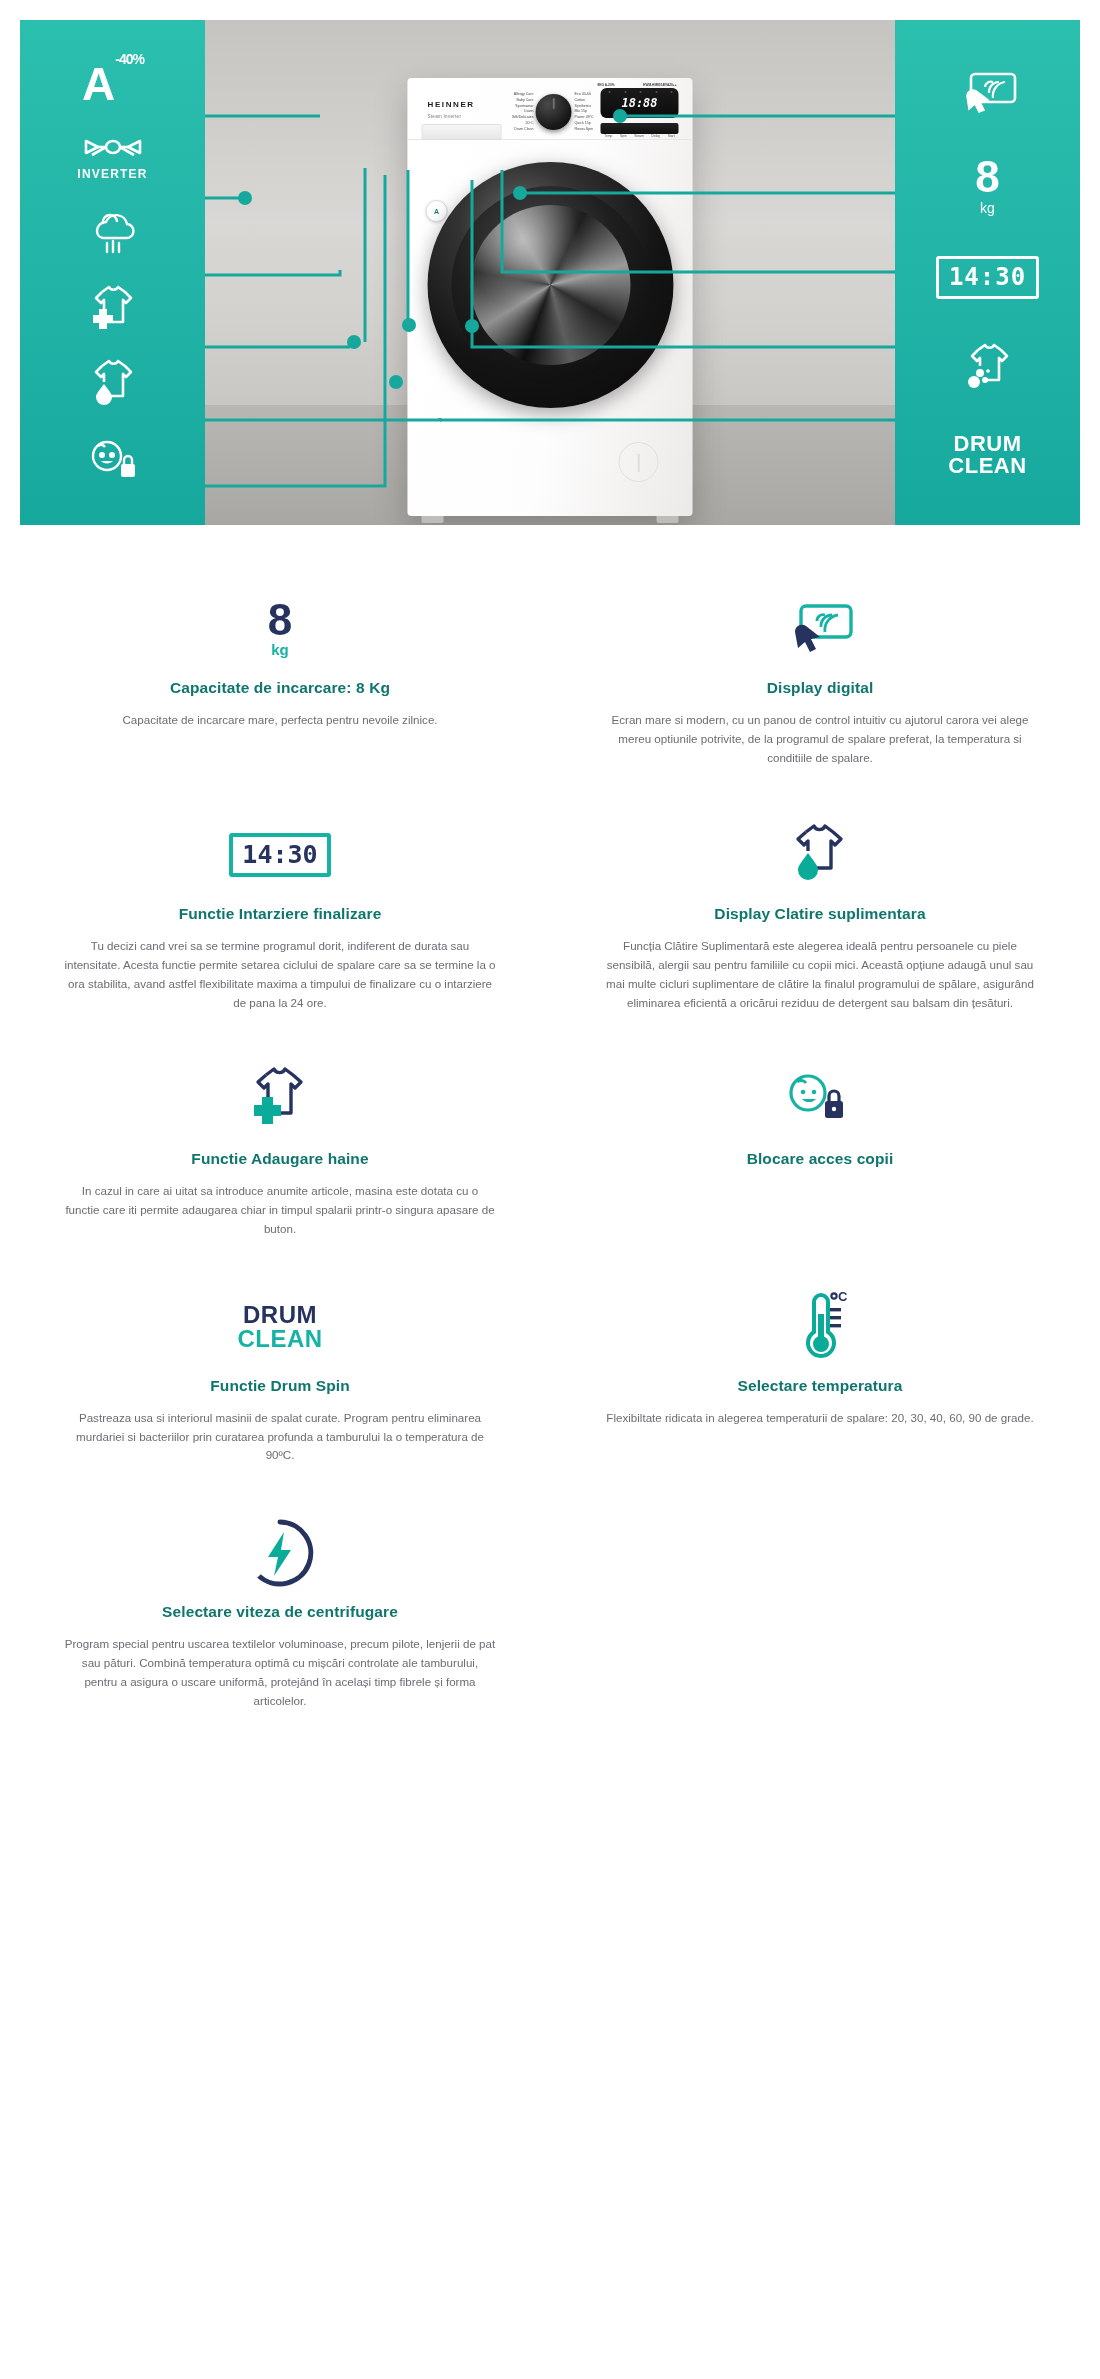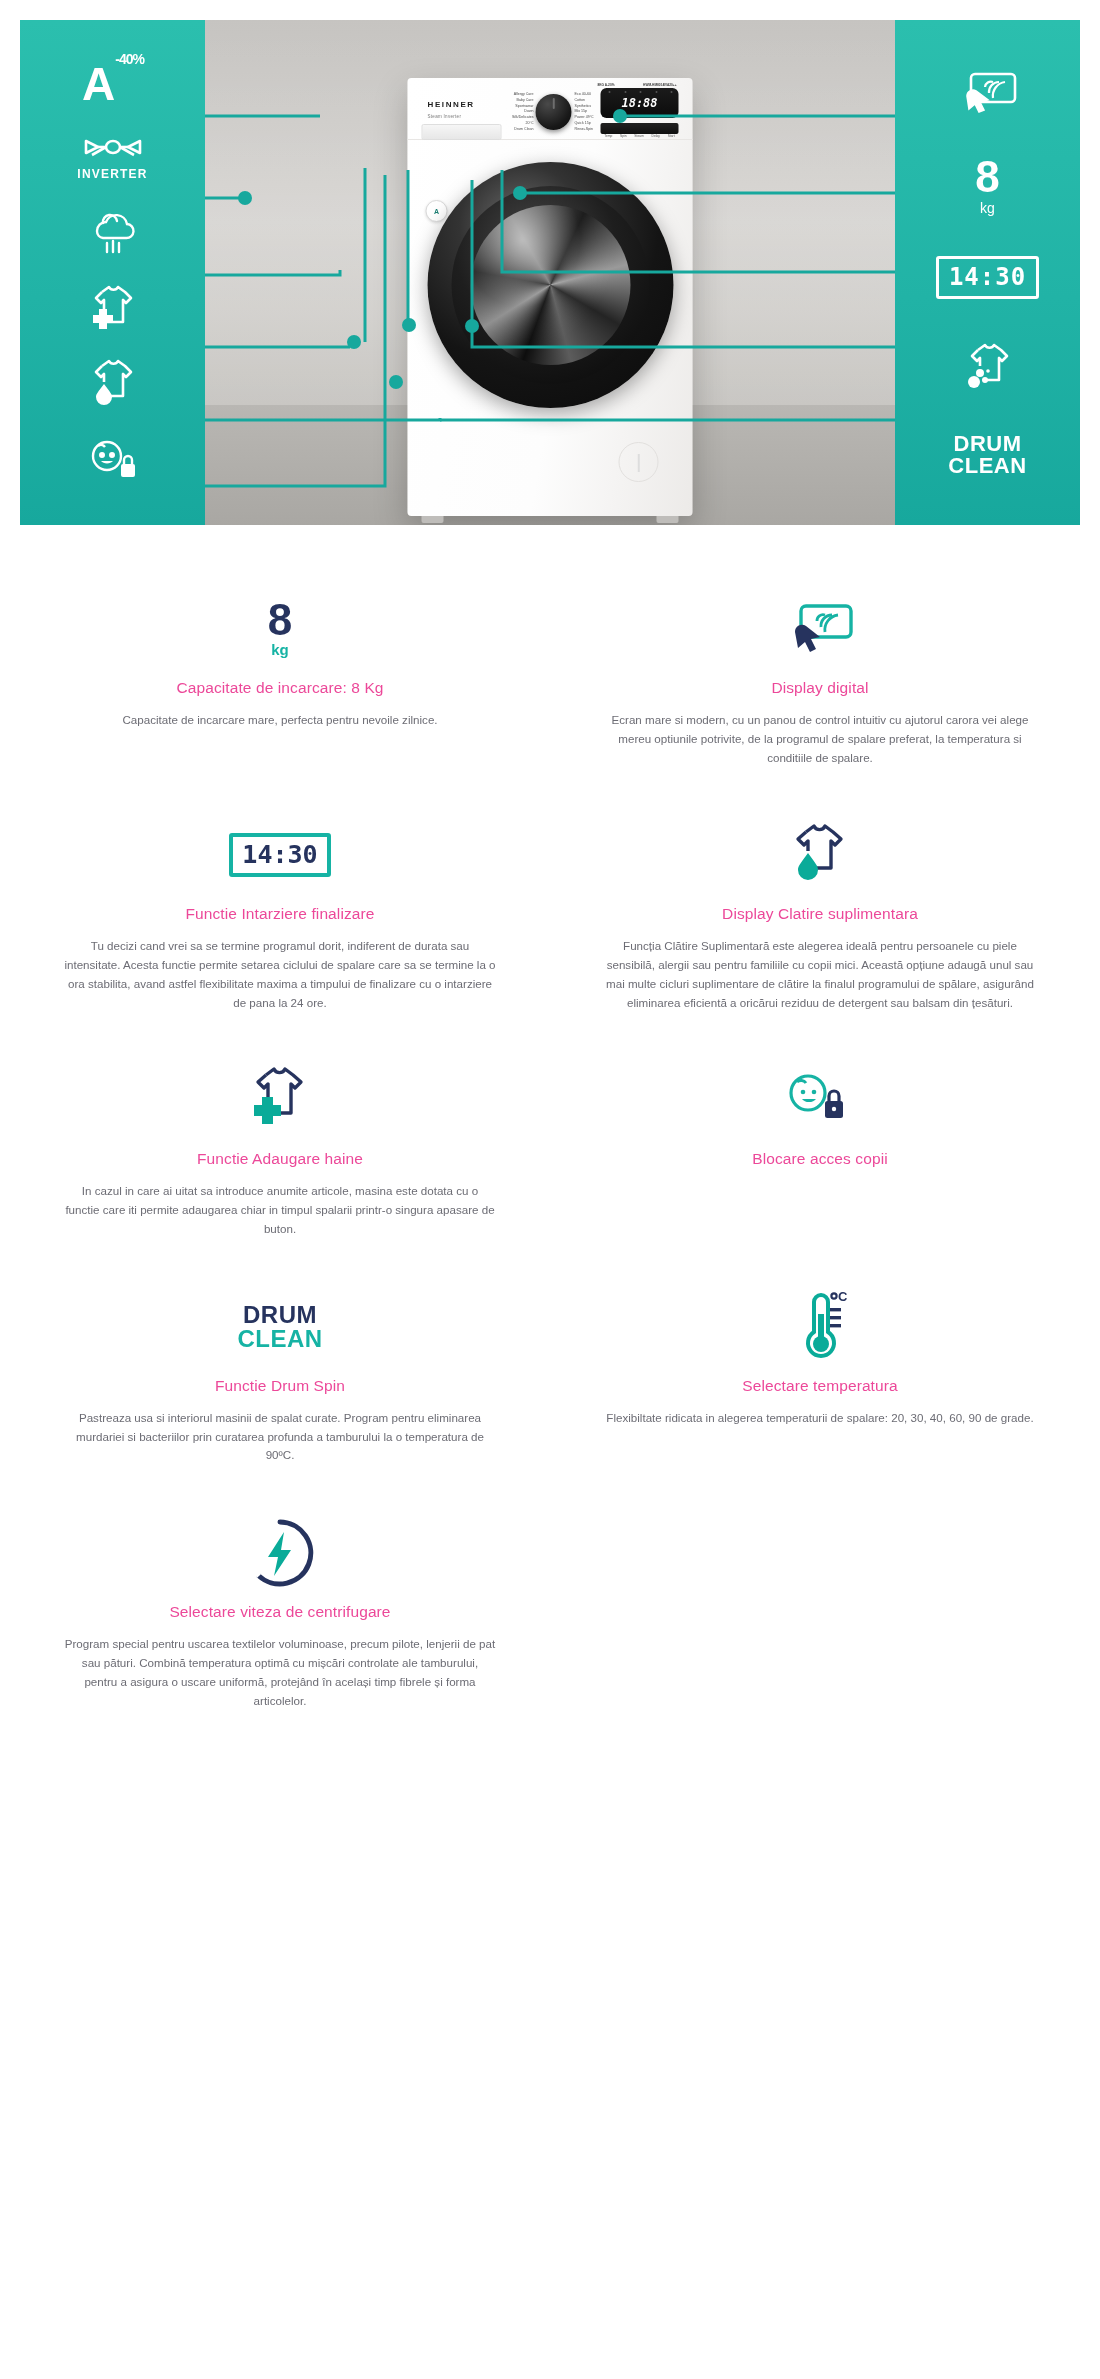--- a/index.html
+++ b/index.html
@@ -128,21 +128,21 @@
 
   
   .features {
     width: 1060px; margin: 46px auto 0 auto;
     display: grid; grid-template-columns: 1fr 1fr;
     column-gap: 20px;
   }
   .feature { padding: 16px 44px 30px 44px; text-align: center; }
   .feature.full { grid-column: 1 / 2; }
   .f-icon { height: 84px; display:flex; align-items:center; justify-content:center; margin-bottom: 8px; }
-  .f-title { font-size: 15.5px; font-weight: 400; color: #ec4899; margin-bottom: 14px; letter-spacing: .1px;}
+  .f-title { font-size: 15.5px; font-weight: 700; color: #0f766e; margin-bottom: 14px; letter-spacing: .1px;}
   .f-desc  { font-size: 11.6px; line-height: 1.62; color: #6c6c74; }
 
   .kg-num { font-size: 44px; font-weight: 800; color: #26335e; line-height: .92; }
   .kg-unit { font-size: 15px; font-weight: 600; color: #16b3a4; margin-top: 1px;}
   .time-box-t {
     border: 4px solid #16b3a4; border-radius: 3px; padding: 3px 9px 4px 9px;
     font-family: "DejaVu Sans Mono", monospace; font-size: 25px; font-weight: 700;
     color: #26335e; letter-spacing: 0px;
   }
   .drum-t { text-align:center; line-height: 1.0; font-weight: 800; letter-spacing: .5px; }

